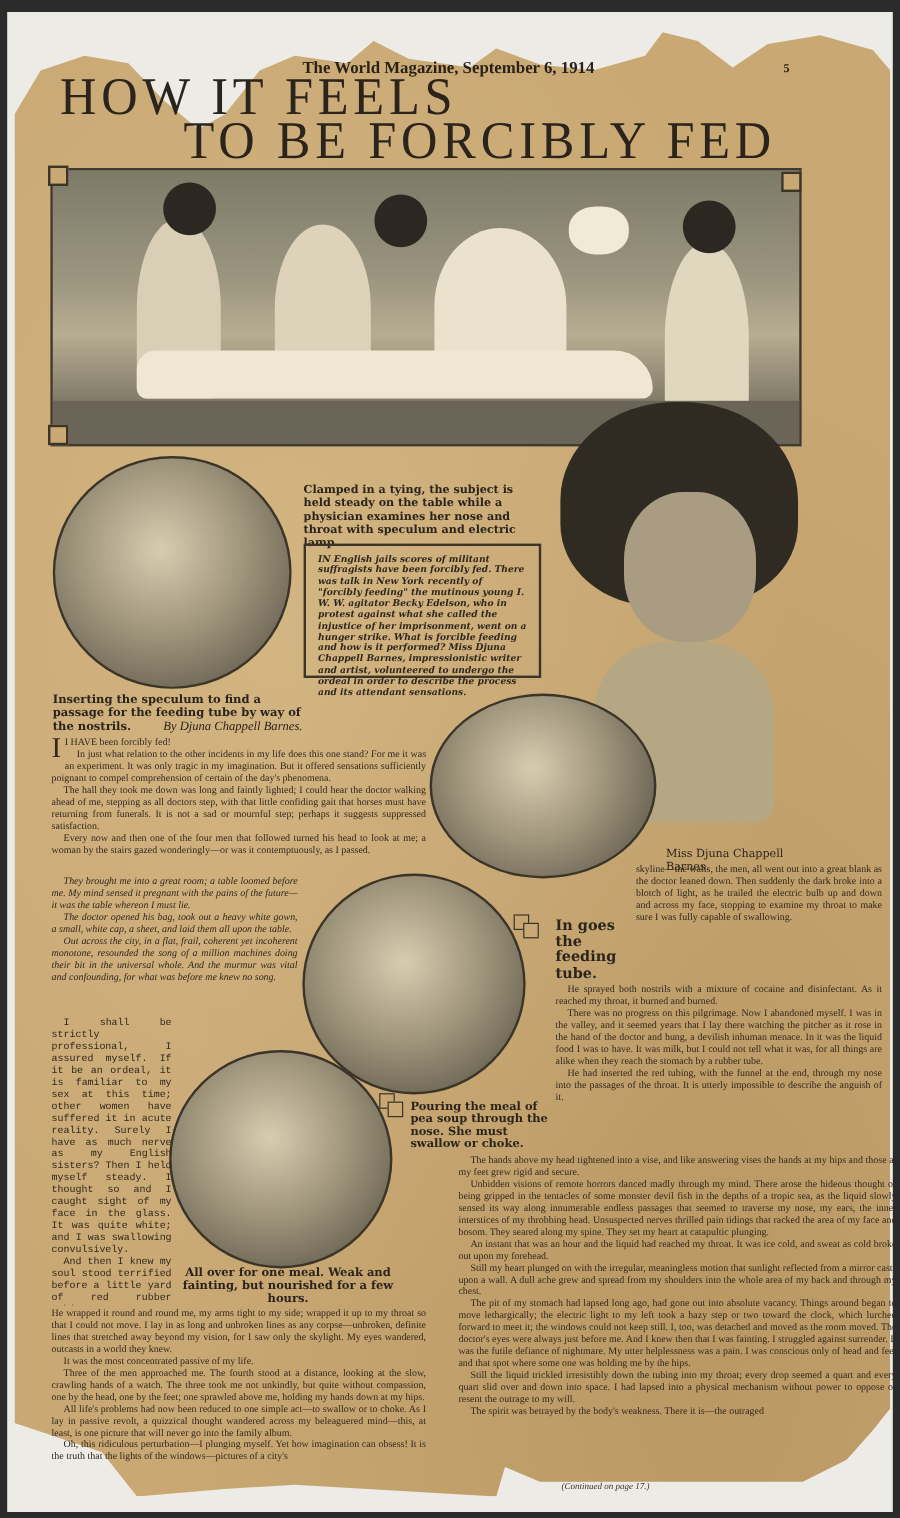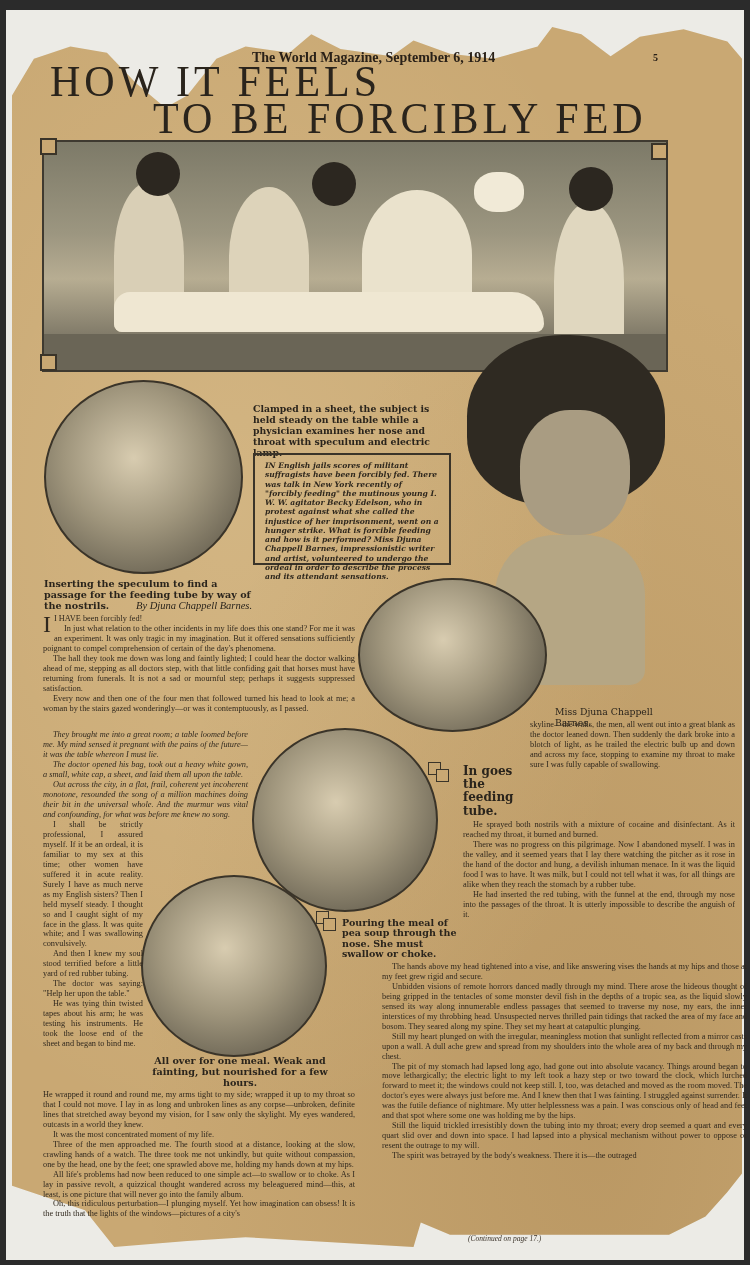--- a/index.html
+++ b/index.html
@@ -57,21 +57,21 @@
 <div class="abs corner" style="left:40px;top:138px;"></div>
 <div class="abs corner" style="left:651px;top:143px;"></div>
 <div class="abs corner" style="left:40px;top:354px;"></div>
 
 <div class="abs portrait">
   <div class="abs" style="left:2px;top:0;width:198px;height:170px;border-radius:48% 48% 40% 40%;background:#2f2a22;"></div>
   <div class="abs" style="left:55px;top:75px;width:110px;height:125px;border-radius:45%;background:#a99c82;"></div>
   <div class="abs" style="left:30px;top:200px;width:150px;height:150px;border-radius:40% 40% 10% 10%;background:#b5a684;"></div>
 </div>
 
-<div class="abs caption" style="left:253px;top:404px;width:200px;font-size:9.3px;line-height:1.18;">Clamped in a sheet, the subject is held steady on the table while a physician examines her nose and throat with speculum and electric lamp.</div>
+<div class="abs caption" style="left:253px;top:404px;width:200px;font-size:9.3px;line-height:1.18;">Clamped in a tying, the subject is held steady on the table while a physician examines her nose and throat with speculum and electric lamp.</div>
 
 <div class="abs box">IN English jails scores of militant suffragists have been forcibly fed. There was talk in New York recently of "forcibly feeding" the mutinous young I. W. W. agitator Becky Edelson, who in protest against what she called the injustice of her imprisonment, went on a hunger strike. What is forcible feeding and how is it performed? Miss Djuna Chappell Barnes, impressionistic writer and artist, volunteered to undergo the ordeal in order to describe the process and its attendant sensations.</div>
 
 <div class="abs circ" style="left:44px;top:380px;width:195px;height:190px;"></div>
 <div class="abs caption" style="left:44px;top:578px;width:215px;font-size:9.6px;line-height:1.15;">Inserting the speculum to find a passage for the feeding tube by way of the nostrils.</div>
 <div class="abs byline">By Djuna Chappell Barnes.</div>
 
 <div class="abs circ" style="left:358px;top:578px;width:185px;height:150px;"></div>
 <div class="abs caption" style="left:555px;top:706px;width:120px;font-size:9.3px;font-weight:normal;">Miss Djuna Chappell Barnes.</div>
 
@@ -91,43 +91,44 @@
   <p style="text-indent:0"><span class="dropcap">I</span><span>I HAVE been forcibly fed!</span></p>
   <p>In just what relation to the other incidents in my life does this one stand? For me it was an experiment. It was only tragic in my imagination. But it offered sensations sufficiently poignant to compel comprehension of certain of the day's phenomena.</p>
   <p>The hall they took me down was long and faintly lighted; I could hear the doctor walking ahead of me, stepping as all doctors step, with that little confiding gait that horses must have returning from funerals. It is not a sad or mournful step; perhaps it suggests suppressed satisfaction.</p>
   <p>Every now and then one of the four men that followed turned his head to look at me; a woman by the stairs gazed wonderingly—or was it contemptuously, as I passed.</p>
 </div>
 <div class="abs body" style="left:43px;top:730px;width:205px;font-style:italic;">
   <p>They brought me into a great room; a table loomed before me. My mind sensed it pregnant with the pains of the future—it was the table whereon I must lie.</p>
   <p>The doctor opened his bag, took out a heavy white gown, a small, white cap, a sheet, and laid them all upon the table.</p>
   <p>Out across the city, in a flat, frail, coherent yet incoherent monotone, resounded the song of a million machines doing their bit in the universal whole. And the murmur was vital and confounding, for what was before me knew no song.</p>
 </div>
-<div class="abs body" style="left:43px;top:820px;width:100px;height:240px;overflow:hidden;">
+<div class="abs body" style="left:43px;top:848px;width:100px;height:240px;overflow:hidden;font-family:Liberation Mono, monospace;">
   <p>I shall be strictly professional, I assured myself. If it be an ordeal, it is familiar to my sex at this time; other women have suffered it in acute reality. Surely I have as much nerve as my English sisters? Then I held myself steady. I thought so and I caught sight of my face in the glass. It was quite white; and I was swallowing convulsively.</p>
   <p>And then I knew my soul stood terrified before a little yard of red rubber tubing.</p>
   <p>The doctor was saying: "Help her upon the table."</p>
   <p>He was tying thin twisted tapes about his arm; he was testing his instruments. He took the loose end of the sheet and began to bind me.</p>
 </div>
 <div class="abs body" style="left:43px;top:1090px;width:312px;">
   <p style="text-indent:0">He wrapped it round and round me, my arms tight to my side; wrapped it up to my throat so that I could not move. I lay in as long and unbroken lines as any corpse—unbroken, definite lines that stretched away beyond my vision, for I saw only the skylight. My eyes wandered, outcasts in a world they knew.</p>
-  <p>It was the most concentrated moment of my life.</p>
+  <p>It was the most concentrated passive of my life.</p>
   <p>Three of the men approached me. The fourth stood at a distance, looking at the slow, crawling hands of a watch. The three took me not unkindly, but quite without compassion, one by the head, one by the feet; one sprawled above me, holding my hands down at my hips.</p>
   <p>All life's problems had now been reduced to one simple act—to swallow or to choke. As I lay in passive revolt, a quizzical thought wandered across my beleaguered mind—this, at least, is one picture that will never go into the family album.</p>
   <p>Oh, this ridiculous perturbation—I plunging myself. Yet how imagination can obsess! It is the truth that the lights of the windows—pictures of a city's</p>
 </div>
 
 <div class="abs body" style="left:530px;top:720px;width:205px;">
   <p style="text-indent:0">skyline—the walls, the men, all went out into a great blank as the doctor leaned down. Then suddenly the dark broke into a blotch of light, as he trailed the electric bulb up and down and across my face, stopping to examine my throat to make sure I was fully capable of swallowing.</p>
 </div>
 <div class="abs body" style="left:463px;top:820px;width:272px;">
   <p>He sprayed both nostrils with a mixture of cocaine and disinfectant. As it reached my throat, it burned and burned.</p>
   <p>There was no progress on this pilgrimage. Now I abandoned myself. I was in the valley, and it seemed years that I lay there watching the pitcher as it rose in the hand of the doctor and hung, a devilish inhuman menace. In it was the liquid food I was to have. It was milk, but I could not tell what it was, for all things are alike when they reach the stomach by a rubber tube.</p>
   <p>He had inserted the red tubing, with the funnel at the end, through my nose into the passages of the throat. It is utterly impossible to describe the anguish of it.</p>
 </div>
 <div class="abs body" style="left:382px;top:962px;width:365px;">
   <p>The hands above my head tightened into a vise, and like answering vises the hands at my hips and those at my feet grew rigid and secure.</p>
   <p>Unbidden visions of remote horrors danced madly through my mind. There arose the hideous thought of being gripped in the tentacles of some monster devil fish in the depths of a tropic sea, as the liquid slowly sensed its way along innumerable endless passages that seemed to traverse my nose, my ears, the inner interstices of my throbbing head. Unsuspected nerves thrilled pain tidings that racked the area of my face and bosom. They seared along my spine. They set my heart at catapultic plunging.</p>
+  <p>An instant that was an hour and the liquid had reached my throat. It was ice cold, and sweat as cold broke out upon my forehead.</p>
   <p>Still my heart plunged on with the irregular, meaningless motion that sunlight reflected from a mirror casts upon a wall. A dull ache grew and spread from my shoulders into the whole area of my back and through my chest.</p>
   <p>The pit of my stomach had lapsed long ago, had gone out into absolute vacancy. Things around began to move lethargically; the electric light to my left took a hazy step or two toward the clock, which lurched forward to meet it; the windows could not keep still. I, too, was detached and moved as the room moved. The doctor's eyes were always just before me. And I knew then that I was fainting. I struggled against surrender. It was the futile defiance of nightmare. My utter helplessness was a pain. I was conscious only of head and feet and that spot where some one was holding me by the hips.</p>
   <p>Still the liquid trickled irresistibly down the tubing into my throat; every drop seemed a quart and every quart slid over and down into space. I had lapsed into a physical mechanism without power to oppose or resent the outrage to my will.</p>
   <p>The spirit was betrayed by the body's weakness. There it is—the outraged</p>
 </div>
 <div class="abs cont">(Continued on page 17.)</div>
 
 </body></html>

